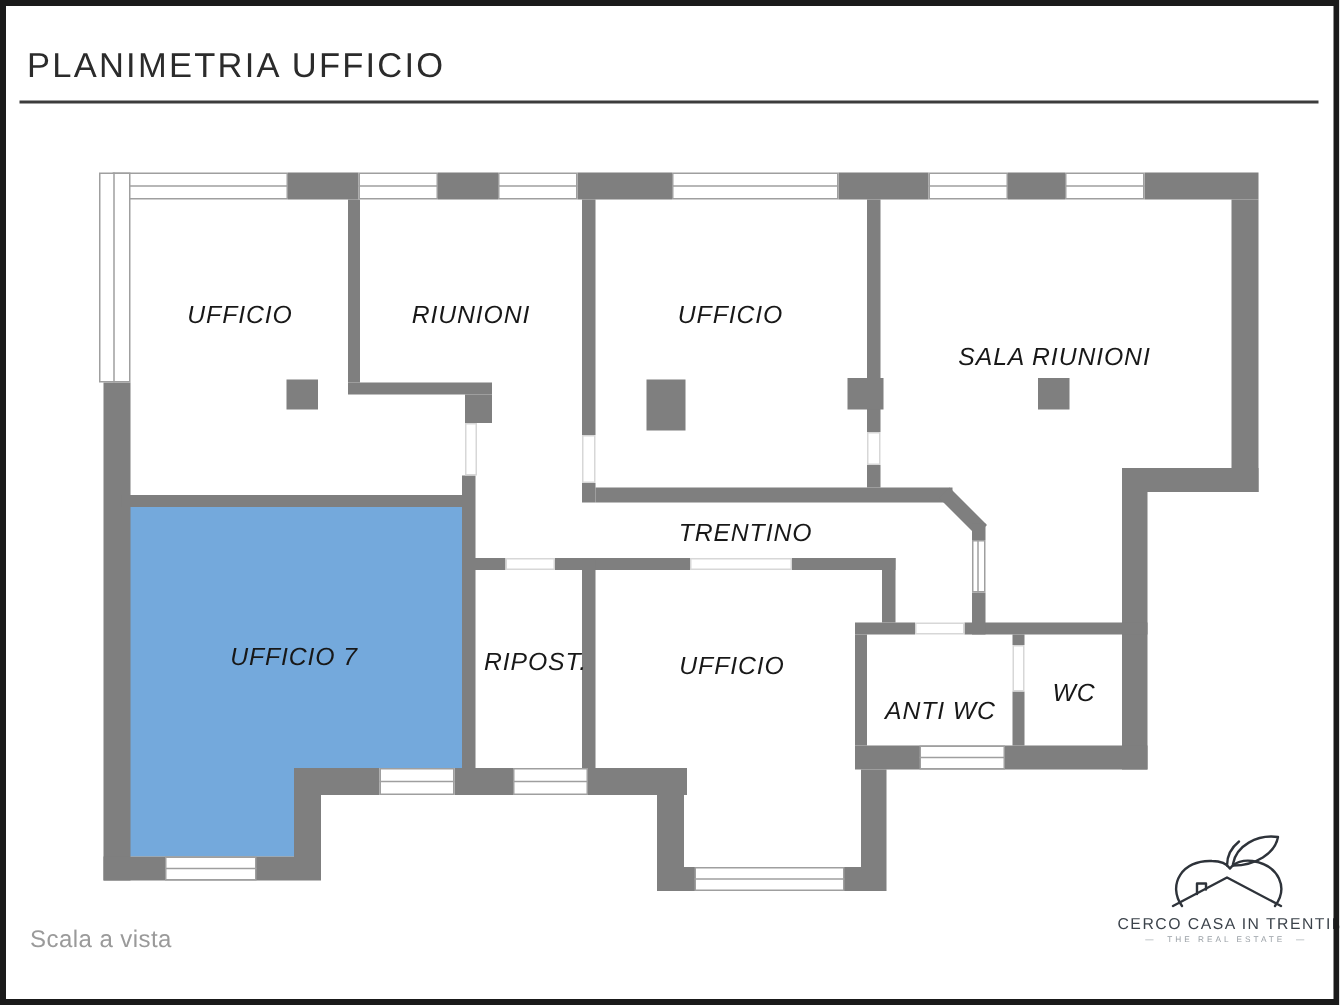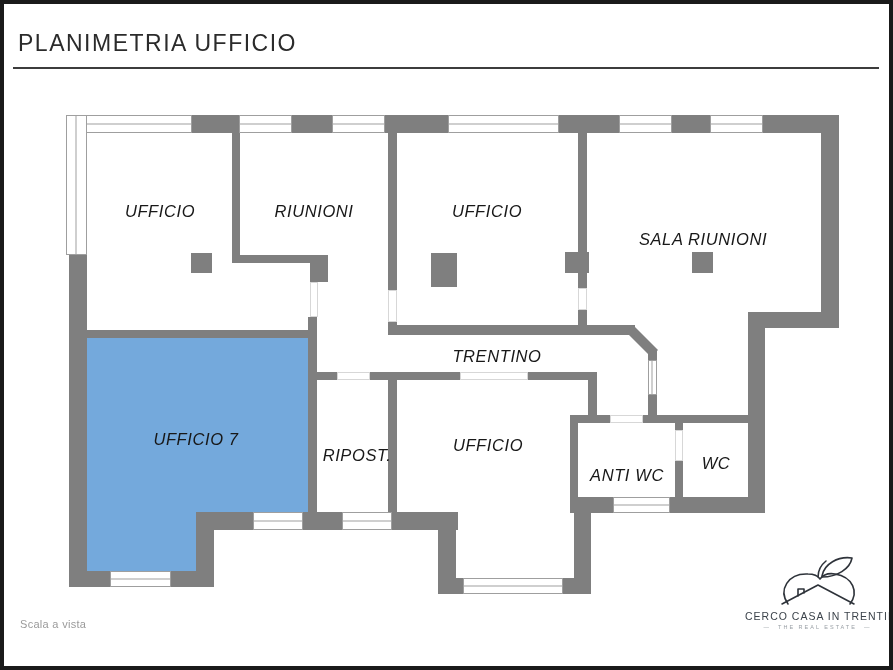--- a/index.html
+++ b/index.html
@@ -11,21 +11,21 @@
   .title{
     position:absolute;left:18px;top:30px;font-size:23px;letter-spacing:1.5px;
     color:#2b2b2b;font-weight:400;
   }
   .title-rule{position:absolute;left:13px;top:67px;width:866px;height:0;border-top:2px solid #3c3c3c;}
   .room-label{
     position:absolute;transform:translate(-50%,-50%);white-space:nowrap;
     font-size:16.5px;color:#181818;letter-spacing:0.6px;z-index:10;font-style:italic;
   }
   .note{
-    position:absolute;left:20px;top:618px;font-size:11px;color:#9a9a9a;letter-spacing:0.3px;
+    position:absolute;left:20px;top:618px;font-size:16px;color:#9a9a9a;letter-spacing:0.3px;
   }
   .logo{position:absolute;left:745px;top:552px;width:145px;text-align:center;z-index:10;}
   .logo-name{font-size:10.5px;color:#3c434b;letter-spacing:1px;white-space:nowrap;}
   .logo-tagline{font-size:5.5px;color:#9aa0a6;letter-spacing:2px;margin-top:2px;white-space:nowrap;}
   svg .wall{fill:#7f7f7f;}
   svg .win{fill:#ffffff;stroke:#9f9f9f;stroke-width:1;}
   svg .winline{stroke:#9f9f9f;stroke-width:1;}
   svg .door{fill:#ffffff;stroke:#d7d7d7;stroke-width:1;}
 </style>
 </head>
@@ -142,21 +142,21 @@
       <rect class="door" x="675.5" y="430.5" width="7" height="30"></rect>
     </g>
   </svg>
 
   <div class="room-label" style="left:160px;top:211px;">UFFICIO</div>
   <div class="room-label" style="left:314px;top:211px;">RIUNIONI</div>
   <div class="room-label" style="left:487px;top:211px;">UFFICIO</div>
   <div class="room-label" style="left:703px;top:211px;margin-top:28px;">SALA RIUNIONI</div>
   <div class="room-label" style="left:497px;top:356px;">TRENTINO</div>
   <div class="room-label" style="left:196px;top:439px;">UFFICIO 7</div>
-  <div class="room-label" style="left:357px;top:455px;">RIPOST.</div>
+  <div class="room-label" style="left:357px;top:442px;">RIPOST.</div>
   <div class="room-label" style="left:488px;top:445px;">UFFICIO</div>
   <div class="room-label" style="left:627px;top:463px;margin-top:12px;">ANTI WC</div>
   <div class="room-label" style="left:716px;top:463px;">WC</div>
 
   <div class="note">Scala a vista</div>
 
   <div class="logo">
     <svg width="120" height="58" viewBox="0 0 120 58" style="display:block;margin:0 auto;" fill="none" stroke="#2e333a" stroke-width="1.6" stroke-linecap="round" stroke-linejoin="round">
       <path d="M64,24 C66,12 80,4 94,6 C92,17 79,25 64,25 Z"></path>
       <path d="M60,25 C60,18 63,13 68,9"></path>

